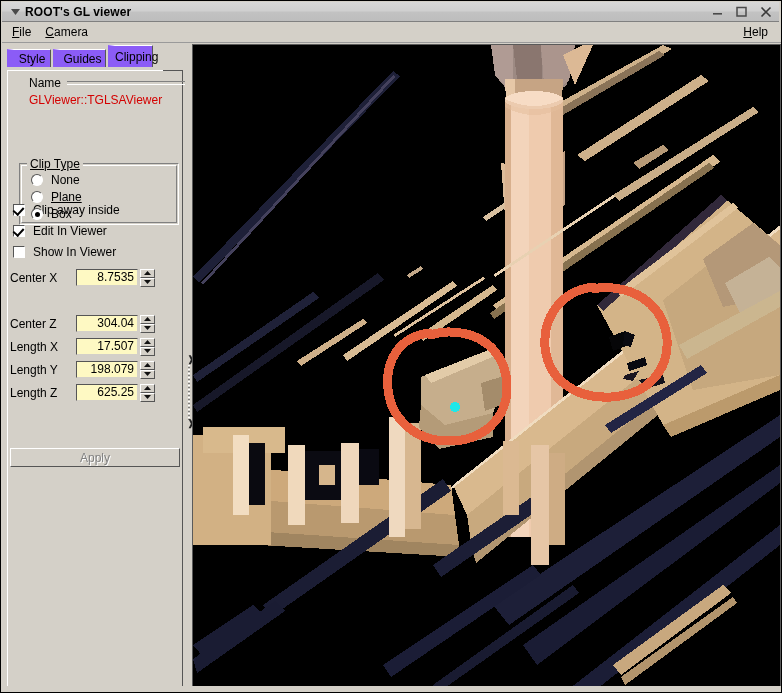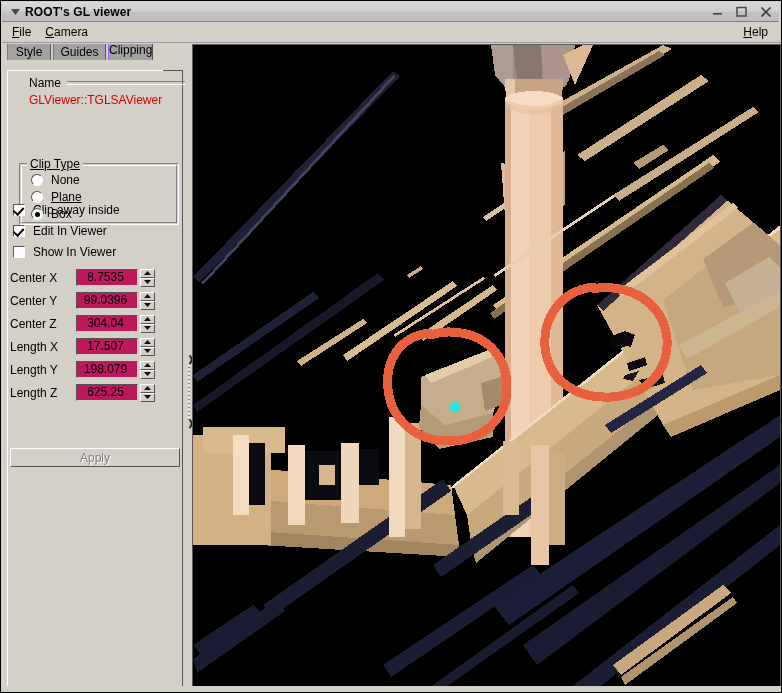--- a/index.html
+++ b/index.html
@@ -77,27 +77,27 @@
     box-sizing: border-box;
     overflow: hidden;
   }
 
   
   .tabstrip {
     position: absolute; left: 5px; top: 5px;
     width: 176px; height: 22px;
   }
   .tab {
-    position: absolute; bottom: 11px;
-    background: #a3a3a3;
+    position: absolute; bottom: 4px;
+    background: #8b5cf6;
     font-size: 12px; color: #000;
     text-align: center;
     box-sizing: border-box;
     cursor: pointer;
-    border-left: 1px solid #8b5cf6;
+    border-left: 7px solid #8b5cf6;
     border-top: 1px solid #ffffff;
     border-right: 1px solid #555555;
     line-height: 16px;
   }
   .tab.inactive { height: 18px; padding-top: 1px; }
   .tab.active {
     height: 22px; padding-top: 3px;
     border-right: 1px solid #555555;
     z-index: 3;
   }
@@ -214,26 +214,26 @@
     position: absolute; left: 8px;
     width: 168px; height: 19px;
     display: flex; align-items: center;
   }
   .num-label {
     width: 66px; font-size: 12px; color: #000;
     white-space: nowrap;
   }
   .num-field {
     width: 62px; height: 17px;
-    background: #be185d;
+    background: #fef9c3;
     border: 1px solid #555;
     border-right-color: #d4d0c8; border-bottom-color: #d4d0c8;
     box-sizing: border-box;
     font-size: 12px; color: #000;
-    text-align: center;
+    text-align: right;
     line-height: 15px;
     padding-right: 3px;
     overflow: hidden; white-space: nowrap;
     cursor: text;
   }
   .spin {
     width: 15px; height: 18px;
     display: flex; flex-direction: column;
     margin-left: 2px;
   }
@@ -395,36 +395,20 @@
       <span class="lbl">Edit In Viewer</span>
     </div>
     <div class="check-row" style="top:201px;">
       <span class="checkbox"></span>
       <span class="lbl">Show In Viewer</span>
     </div>
 
     <div class="num-row" style="top:224px;">
       <span class="num-label">Center X</span>
       <span class="num-field">8.7535</span>
-      <span class="spin">
-        <span class="spin-btn">
-            <svg width="7" height="4" viewBox="0 0 7 4">
-              <polygon points="3.5,0 7,4 0,4" fill="#111"></polygon>
-            </svg>
-          </span>
-        <span class="spin-btn">
-            <svg width="7" height="4" viewBox="0 0 7 4">
-              <polygon points="0,0 7,0 3.5,4" fill="#111"></polygon>
-            </svg>
-          </span>
-      </span>
-    </div>
-    <div class="num-row" style="top:247px;">
-      <span class="num-label">Center Y</span>
-      <span class="num-field">99.0396</span>
       <span class="spin">
         <span class="spin-btn">
             <svg width="7" height="4" viewBox="0 0 7 4">
               <polygon points="3.5,0 7,4 0,4" fill="#111"></polygon>
             </svg>
           </span>
         <span class="spin-btn">
             <svg width="7" height="4" viewBox="0 0 7 4">
               <polygon points="0,0 7,0 3.5,4" fill="#111"></polygon>
             </svg>

